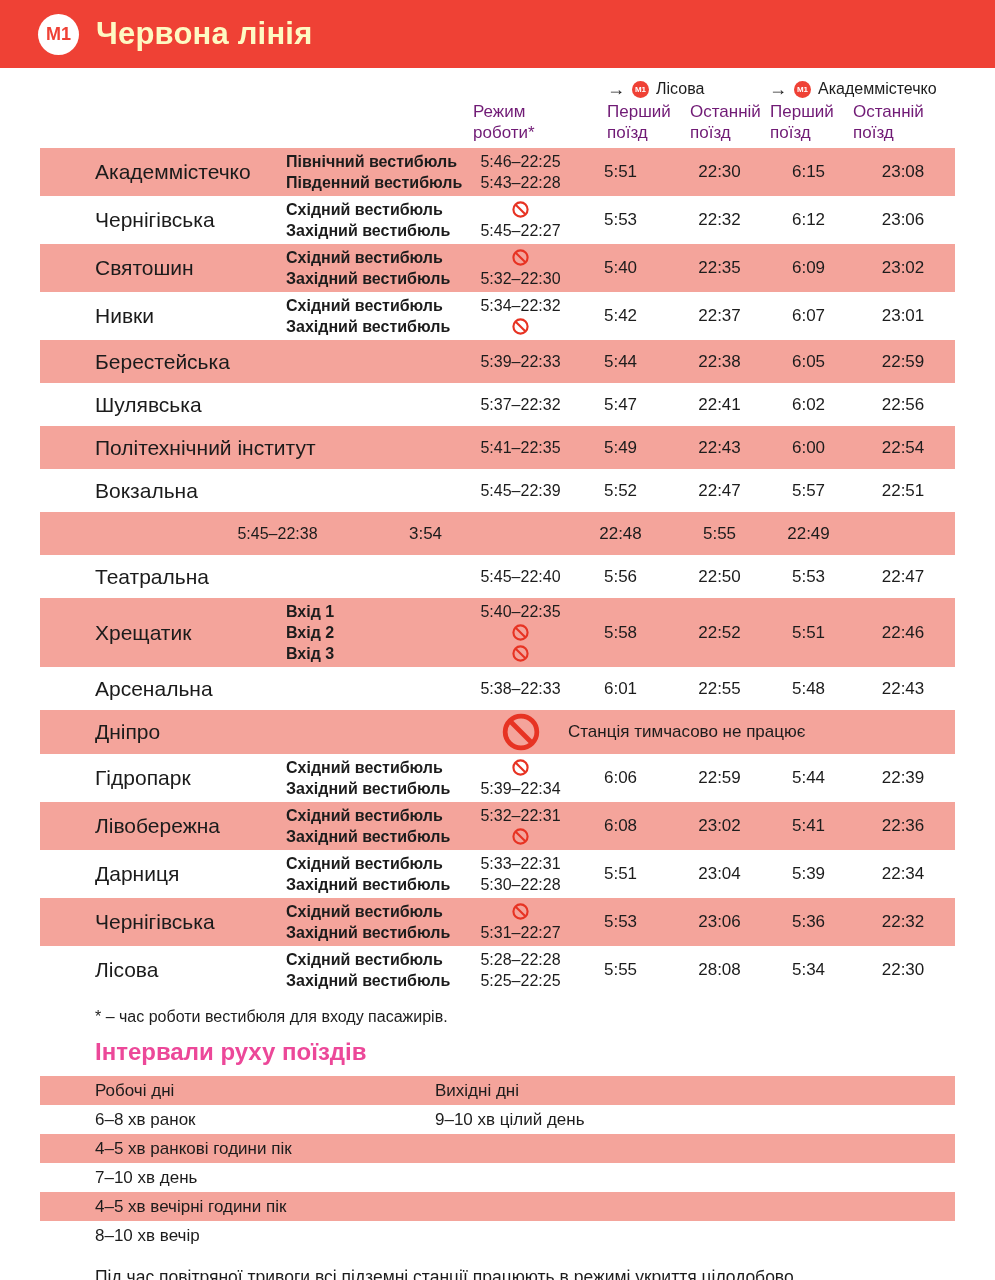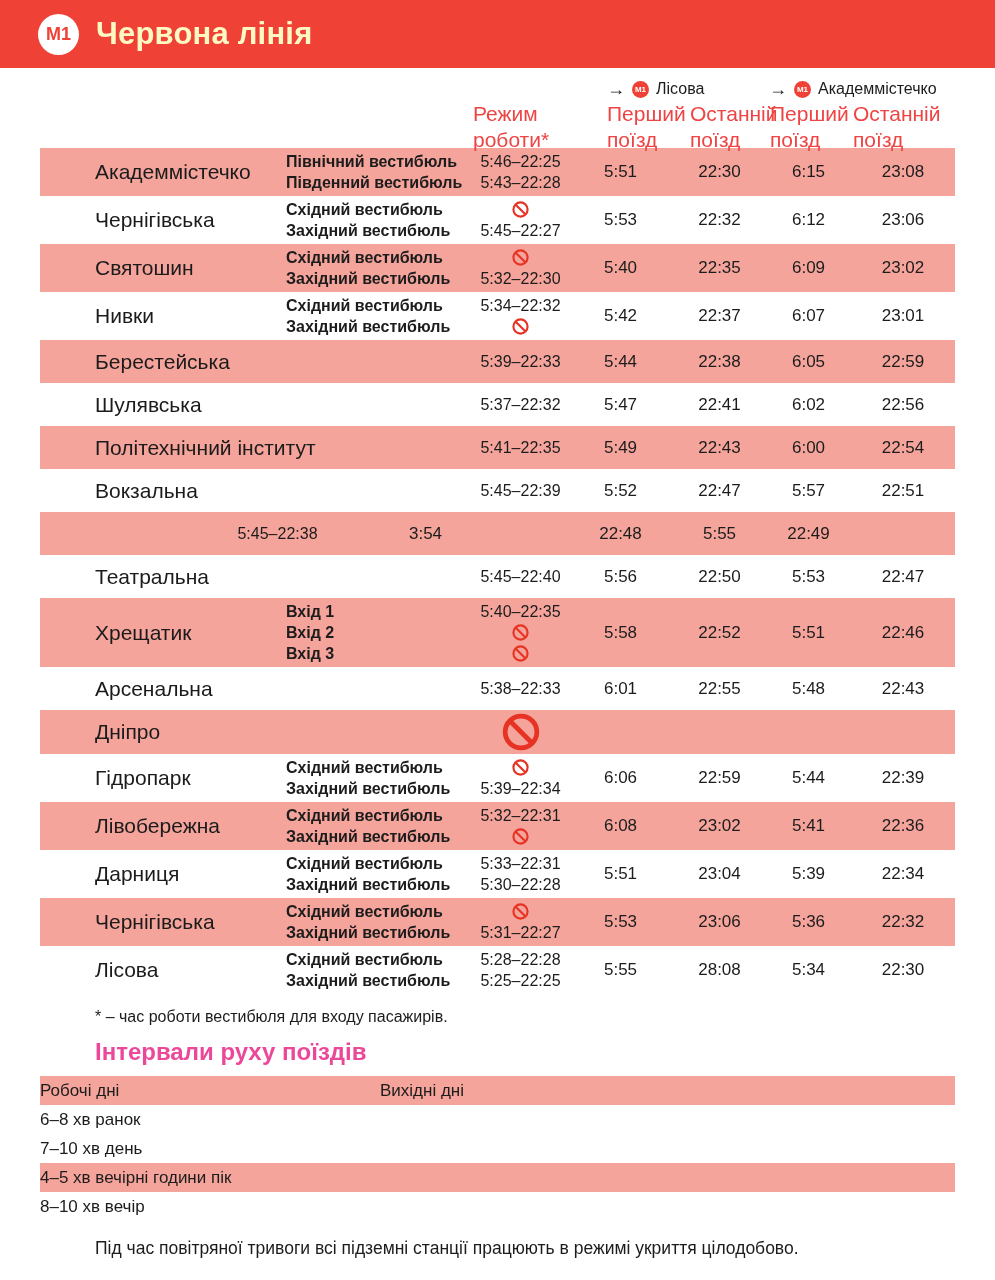--- a/index.html
+++ b/index.html
@@ -18,21 +18,21 @@
   .banner h1 { margin: 0; color: #fef9c3; font-size: 31px; font-weight: 700; letter-spacing: .2px; }
 
   
   .thead { position: relative; height: 64px; margin: 12px 40px 4px; }
   .dir { position: absolute; top: 0; display: flex; align-items: center; gap: 7px; font-size: 16px; white-space: nowrap; }
   .dir1 { left: 567px; } .dir2 { left: 729px; }
   .arrow { font-size: 18px; font-weight: 600; line-height: 1; }
   .badge-sm { width: 17px; height: 17px; border-radius: 50%; background: #EF4135; color: #fff;
     font-size: 8px; font-weight: 700; display: flex; align-items: center; justify-content: center; flex: 0 0 auto; }
   .badge-sm i { font-style: normal; }
-  .colh { position: absolute; top: 21px; font-size: 21px; line-height: 1.25; color: #ef4444; }
+  .colh { position: absolute; top: 21px; font-size: 17px; line-height: 1.25; color: #701a75; }
   .colh .l { display: block; }
   .mode { left: 433px; } .p1 { left: 567px; } .o1 { left: 650px; } .p2 { left: 730px; } .o2 { left: 813px; }
 
   
   .stable { margin: 0 40px; }
   .srow { display: grid; grid-template-columns: 243px 285px 105px 93px 85px 104px; align-items: center; min-height: 43px; }
   .srow.shaded { background: #F4A49B; }
   .cell.station { padding-left: 55px; font-size: 21px; white-space: nowrap; color: #1b1b1b; }
   .vestmode { padding: 3px 0; }
   .vline { display: grid; grid-template-columns: 190px 95px; align-items: center; min-height: 21px; }
@@ -43,21 +43,21 @@
 
   .ban { display: block; }
   .ban circle, .ban line { stroke: #E73323; stroke-width: 3; fill: none; }
   .ban.s { width: 17px; height: 17px; }
   .ban.b { width: 38px; height: 38px; }
 
   
   .footnote { margin: 14px 40px 12px; padding-left: 55px; font-size: 16px; }
   .iv-title { margin: 12px 40px 10px; padding-left: 55px; font-size: 24px; font-weight: 600; color: #ec4899; }
   .itable { margin: 0 40px; }
-  .irow { display: grid; grid-template-columns: 340px 1fr; align-items: center; min-height: 29px; font-size: 17px; }
+  .irow { display: grid; grid-template-columns: 340px 1fr; align-items: center; min-height: 29px; padding-left: 55px; font-size: 17px; }
   .irow.shaded { background: #F4A49B; }
   .alert { margin: 14px 40px 0; padding-left: 55px; font-size: 17.5px; line-height: 1.55; }
 </style>
 </head>
 <body>
 
 <div class="page">
 
   <header class="banner">
     <div class="badge-big">
@@ -314,20 +314,21 @@
           <div class="vline">
             <div class="vlabel"></div>
             <div class="vhours">
               <svg class="ban b" viewBox="0 0 24 24">
                 <circle cx="12" cy="12" r="10"></circle>
                 <line x1="5.2" y1="5.2" x2="18.8" y2="18.8"></line>
               </svg>
             </div>
           </div>
         </div>
+        <div class="closedtext">Станція тимчасово не працює</div>
       </div>
       <div class="srow">
         <div class="cell station">Гідропарк</div>
         <div class="cell vestmode">
           <div class="vline">
             <div class="vlabel">Східний вестибюль</div>
             <div class="vhours">
               <svg class="ban s" viewBox="0 0 24 24">
                 <circle cx="12" cy="12" r="10"></circle>
                 <line x1="5.2" y1="5.2" x2="18.8" y2="18.8"></line>
@@ -427,20 +428,25 @@
   <p class="footnote">* – час роботи вестибюля для входу пасажирів.</p>
 
   <h2 class="iv-title">Інтервали руху поїздів</h2>
   <div class="itable" id="intervals-table">
       <div class="irow shaded">
         <div class="icol">Робочі дні</div>
         <div class="icol">Вихідні дні</div>
       </div>
       <div class="irow">
         <div class="icol">6–8 хв ранок</div>
+        <div class="icol">9–10 хв цілий день</div>
+      </div>
+      <div class="irow shaded">
+        <div class="icol">4–5 хв ранкові години пік</div>
+        <div class="icol"></div>
       </div>
       <div class="irow">
         <div class="icol">7–10 хв день</div>
         <div class="icol"></div>
       </div>
       <div class="irow shaded">
         <div class="icol">4–5 хв вечірні години пік</div>
         <div class="icol"></div>
       </div>
       <div class="irow">

